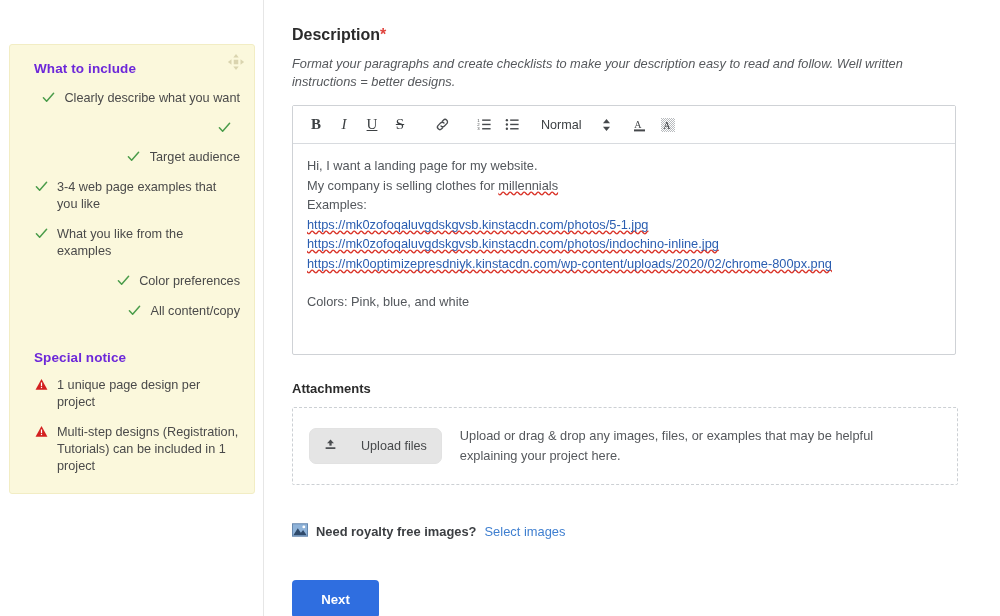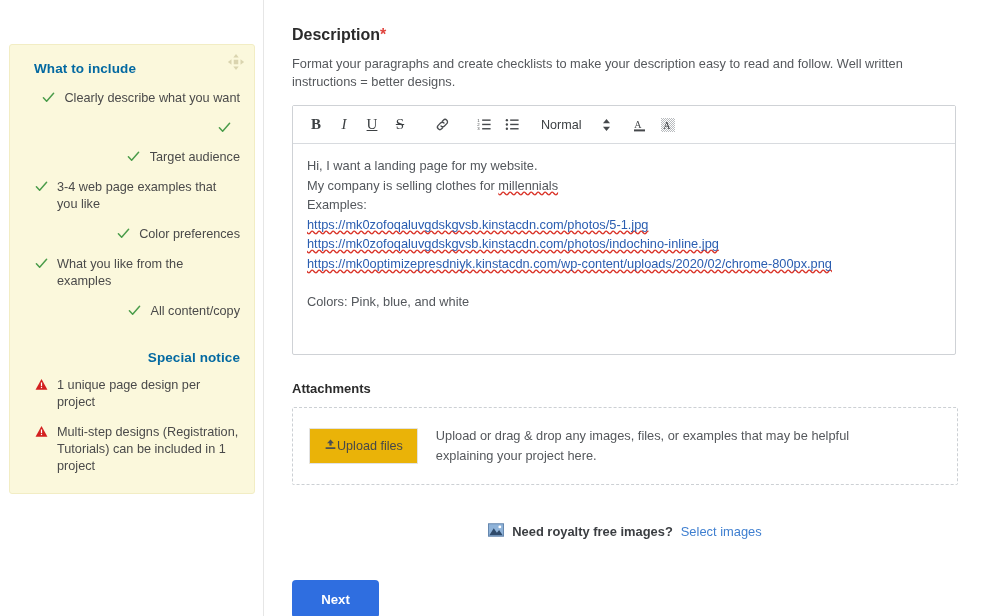--- a/index.html
+++ b/index.html
@@ -38,25 +38,25 @@
   .drag-handle {
     position: absolute;
     right: 9px; top: 8px;
     width: 18px; height: 18px;
     cursor: move;
     opacity: .75;
   }
   .card-title {
     font-size: 13.5px;
     font-weight: bold;
-    color: #0369a1;
+    color: #6d28d9;
     letter-spacing: .1px;
     margin: 0 0 14px 10px;
   }
-  .card-title.second { margin-top: 30px; margin-bottom: 12px; text-align: right; }
+  .card-title.second { margin-top: 30px; margin-bottom: 12px; }
 
   .tip-list { list-style: none; margin: 0; padding: 0; }
   .tip-item {
     display: flex;
     align-items: flex-start;
     margin-bottom: 13px;
     padding-left: 10px;
     justify-content: flex-end;
   }
   .tip-item:last-child { margin-bottom: 0; }
@@ -97,20 +97,21 @@
     margin: 8px 0 0 0;
     line-height: 22px;
   }
   .req-star { color: #e0443e; font-weight: bold; }
   .section-help {
     font-size: 12.8px;
     line-height: 18px;
     color: #55585c;
     margin: 9px 0 0 0;
     width: 640px;
+    font-style: italic;
   }
 
   
   .editor {
     margin-top: 14px;
     width: 664px;
     border: 1px solid #cfd2d6;
     border-radius: 2px;
     background: #fff;
   }
@@ -187,45 +188,44 @@
     border-radius: 2px;
     display: flex;
     align-items: center;
     padding: 14px 16px;
     background: #fff;
   }
   .upload-btn {
     flex: 0 0 auto;
     display: inline-flex;
     align-items: center;
-    gap: 0;
-    background: #eab308;
+    gap: 24px;
+    background: #e5e5e5;
     border: 1px solid #e2e2e2;
-    border-radius: 1px;
+    border-radius: 7px;
     padding: 9px 14px;
     font-size: 12.6px;
     color: #46484a;
     cursor: pointer;
     white-space: nowrap;
   }
   .dz-text {
     margin-left: 18px;
     font-size: 12.8px;
     line-height: 20px;
     color: #55585c;
     max-width: 470px;
   }
 
   
   .royalty-row {
     margin-top: 38px;
     width: 666px;
     display: flex;
     align-items: center;
-    justify-content: center;
     gap: 8px;
     font-size: 12.9px;
   }
   .royalty-label { font-weight: bold; color: #3b3e42; }
   .royalty-link { color: #3f7fd0; cursor: pointer; }
 
   
   .next-btn {
     margin-top: 40px;
     width: 87px; height: 38px;
@@ -293,29 +293,29 @@
               </svg>
           </span>
           <span class="tip-text">3-4 web page examples that you like</span>
         </li>
         <li class="tip-item">
           <span class="tip-icon">
             <svg class="check-svg" viewBox="0 0 14 14">
                 <path d="M1.5 7.2 L5 11 L12.5 2.4" fill="none" stroke="#4a9c4a" stroke-width="1.6" stroke-linecap="round" stroke-linejoin="round"></path>
               </svg>
           </span>
+          <span class="tip-text">What you like from the examples</span>
+        </li>
+        <li class="tip-item">
+          <span class="tip-icon">
+            <svg class="check-svg" viewBox="0 0 14 14">
+                <path d="M1.5 7.2 L5 11 L12.5 2.4" fill="none" stroke="#4a9c4a" stroke-width="1.6" stroke-linecap="round" stroke-linejoin="round"></path>
+              </svg>
+          </span>
           <span class="tip-text">Color preferences</span>
-        </li>
-        <li class="tip-item">
-          <span class="tip-icon">
-            <svg class="check-svg" viewBox="0 0 14 14">
-                <path d="M1.5 7.2 L5 11 L12.5 2.4" fill="none" stroke="#4a9c4a" stroke-width="1.6" stroke-linecap="round" stroke-linejoin="round"></path>
-              </svg>
-          </span>
-          <span class="tip-text">What you like from the examples</span>
         </li>
         <li class="tip-item">
           <span class="tip-icon">
             <svg class="check-svg" viewBox="0 0 14 14">
                 <path d="M1.5 7.2 L5 11 L12.5 2.4" fill="none" stroke="#4a9c4a" stroke-width="1.6" stroke-linecap="round" stroke-linejoin="round"></path>
               </svg>
           </span>
           <span class="tip-text">All content/copy</span>
         </li>
       </ul>

